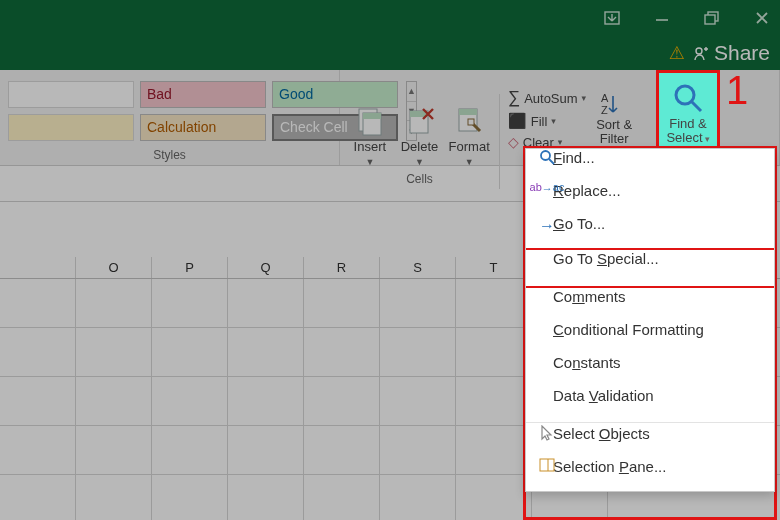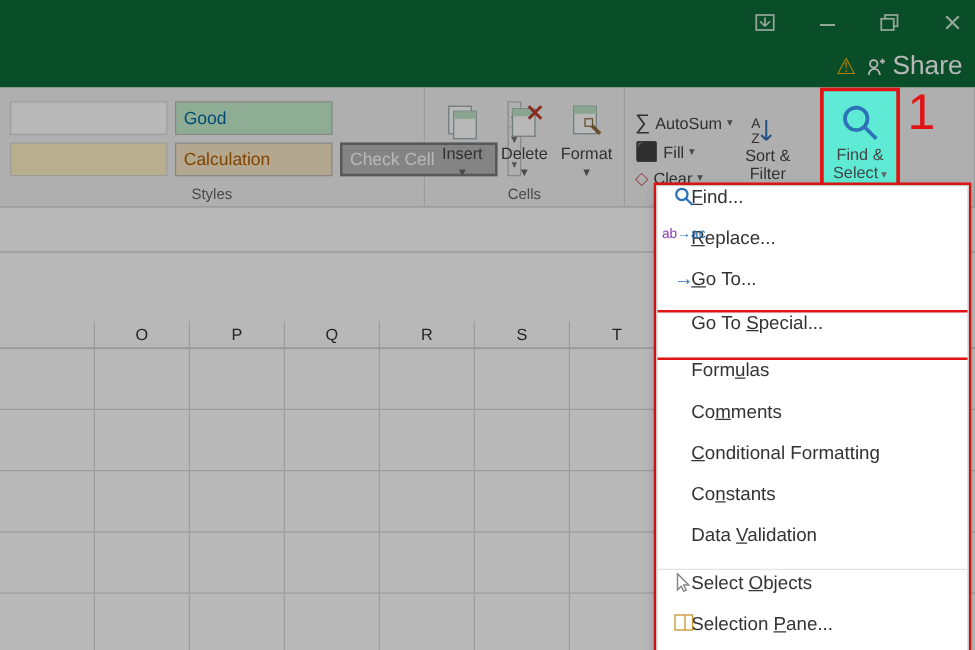--- a/index.html
+++ b/index.html
@@ -29,21 +29,21 @@
   .style-cell.blank { border-color:#d9d9d9; }
   .style-cell.bad { background:#f6c7ce; color:#9c1a2e; }
   .style-cell.good { background:#c6efce; color:#0369a1; }
   .style-cell.blank2 { background:#fff3c6; border-color:#d9d9d9; }
   .style-cell.calc { background:#f9e8c7; color:#b35d00; }
   .style-cell.check { background:#b7b7b7; color:#fff; border:2px solid #7a7a7a; line-height:23px; }
   .style-scroll { width:18px; height:60px; border:1px solid #bdbdbd; display:flex; flex-direction:column; margin-left:2px;}
   .style-scroll div { flex:1; display:flex; align-items:center; justify-content:center; font-size:9px; color:#777; border-bottom:1px solid #d0d0d0;}
   .style-scroll div:last-child{border:0;}
 
-  .cells-group { width:160px; }
+  .cells-group { width:160px;margin-top:24px; }
   .bigbtn { width:48px; display:flex; flex-direction:column; align-items:center; gap:3px; font-size:13px; color:#444; }
   .bigbtn .lbl { font-size:13px; line-height:1.05; text-align:center; }
   .drop-tri { font-size:9px; color:#666; }
 
   .editing-group { flex:1; }
   .ed-col1 { display:flex; flex-direction:column; gap:4px; font-size:13px; color:#444; padding-top:2px;}
   .ed-row { display:flex; align-items:center; gap:4px; }
   .ed-col2, .ed-col3 { display:flex; flex-direction:column; align-items:center; justify-content:center; font-size:13px; color:#444; line-height:1.1; text-align:center; padding:0 4px;}
 
   .findselect-box { position:absolute; top:70px; left:656px; width:64px; height:86px; border:3px solid #e01414; z-index:70; background:#5eead4; display:flex; flex-direction:column; align-items:center; justify-content:center; gap:2px; }
@@ -114,20 +114,21 @@
     </span>
   </div>
 
   <div class="ribbon">
 
     <div class="group styles-group">
       <div class="body">
         <div class="styles-grid">
           <div class="styles-row">
             <div class="style-cell blank"></div>
+            <div class="style-cell bad">Bad</div>
             <div class="style-cell good">Good</div>
           </div>
           <div class="styles-row">
             <div class="style-cell blank2"></div>
             <div class="style-cell calc">Calculation</div>
             <div class="style-cell check">Check Cell</div>
           </div>
         </div>
         <div class="style-scroll">
           <div>▲</div>
@@ -301,23 +302,20 @@
     <div class="item">
       <span class="ic" style="color:#2d72b8;font-size:16px;">→</span>
       <span><u>G</u><span>o To...</span></span>
     </div>
     <div class="special-wrap">
       <div class="item">
         <span>Go To <u>S</u><span>pecial...</span></span>
       </div>
     </div>
     <div class="item">
-      <span>Form<u>u</u><span>las</span></span>
-    </div>
-    <div class="item">
       <span>Co<u>m</u><span>ments</span></span>
     </div>
     <div class="item">
       <span><u>C</u><span>onditional Formatting</span></span>
     </div>
     <div class="item">
       <span>Co<u>n</u><span>stants</span></span>
     </div>
     <div class="item">
       <span>Data <u>V</u><span>alidation</span></span>

